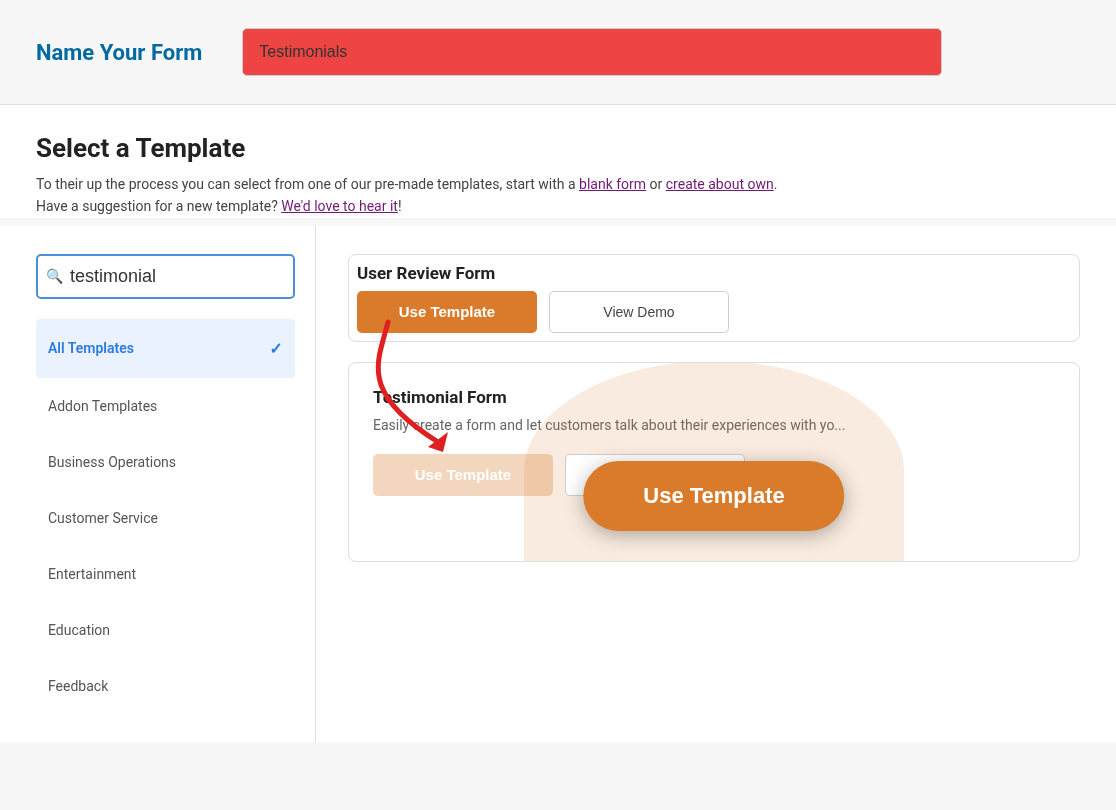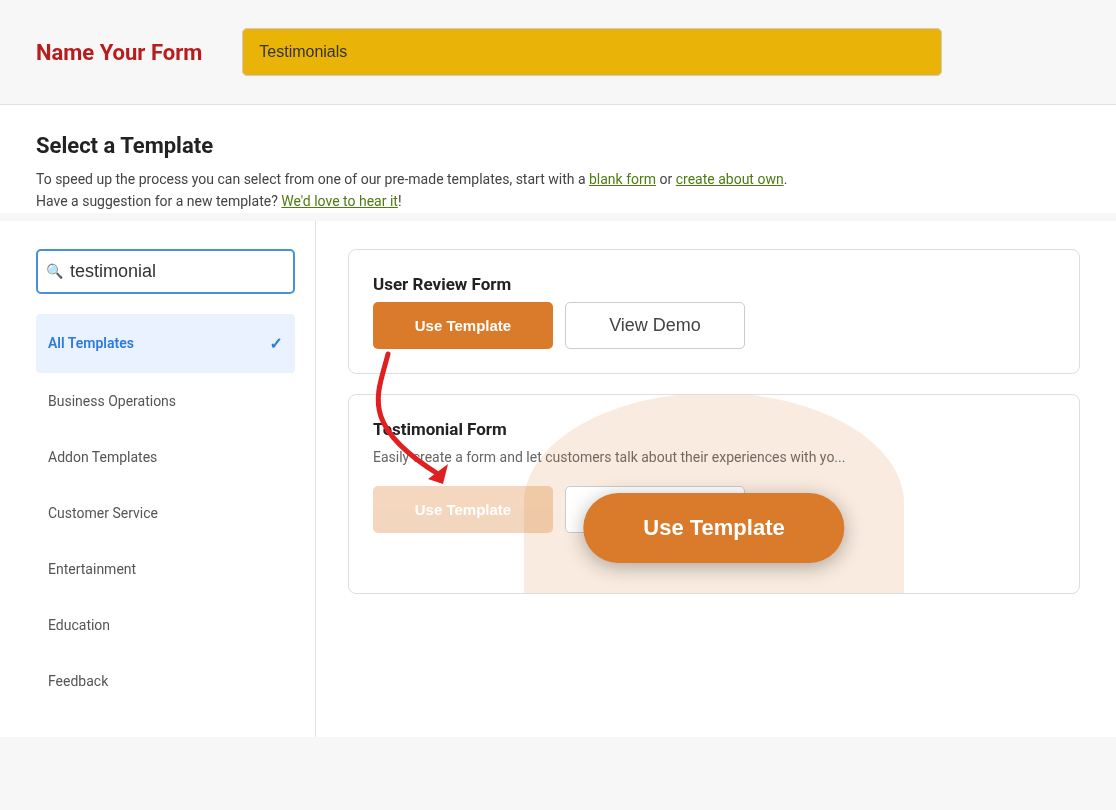--- a/index.html
+++ b/index.html
@@ -15,54 +15,54 @@
       background: #f7f7f7;
       padding: 28px 36px;
       display: flex;
       align-items: center;
       gap: 40px;
       border-bottom: 1px solid #e0e0e0;
     }
     .name-label {
       font-size: 22px;
       font-weight: 700;
-      color: #b91c1c;
+      color: #0369a1;
       white-space: nowrap;
     }
     .name-input {
       flex: 1;
       max-width: 700px;
       padding: 14px 16px;
       font-size: 16px;
       border: 1px solid #ccc;
       border-radius: 5px;
-      background: #eab308;
+      background: #ef4444;
       color: #333;
       outline: none;
     }
 
     
     .template-section {
       background: #fff;
       padding: 28px 36px 0 36px;
     }
     .template-section h2 {
-      font-size: 22px;
+      font-size: 26px;
       font-weight: 700;
       color: #222;
       margin-bottom: 10px;
     }
     .template-description {
       font-size: 14px;
       color: #444;
       line-height: 1.6;
       margin-bottom: 8px;
     }
     .template-description a {
-      color: #4d7c0f;
+      color: #701a75;
       text-decoration: underline;
     }
 
     
     .content-area {
       background: #fff;
       display: flex;
       padding: 0 36px;
       gap: 0;
       min-height: 500px;
@@ -126,21 +126,21 @@
       padding: 28px 0 28px 32px;
       display: flex;
       flex-direction: column;
       gap: 20px;
       overflow: hidden;
     }
 
     .template-card {
       border: 1px solid #ddd;
       border-radius: 8px;
-      padding: 24px;
+      padding: 8px;
       background: #fff;
     }
     .card-title {
       font-size: 17px;
       font-weight: 700;
       color: #222;
       margin-bottom: 8px;
     }
     .card-desc {
       font-size: 14px;
@@ -162,21 +162,21 @@
       font-weight: 600;
       cursor: pointer;
       min-width: 180px;
     }
     .btn-view-demo {
       background: #fff;
       color: #444;
       border: 1px solid #ccc;
       border-radius: 5px;
       padding: 12px 28px;
-      font-size: 18px;
+      font-size: 14px;
       font-weight: 500;
       cursor: pointer;
       min-width: 180px;
     }
     .template-card-partial {
       border: 1px solid #ddd;
       border-radius: 8px;
       padding: 24px;
       background: #fff;
       overflow: hidden;
@@ -239,43 +239,43 @@
 <body>
 
 <div class="name-section">
   <label class="name-label">Name Your Form</label>
   <input class="name-input" type="text" value="Testimonials" style="">
 </div>
 
 <div class="template-section">
   <h2>Select a Template</h2>
   <p class="template-description">
-    <span>To speed up the process you can select from one of our pre-made templates, start with a </span><a href="#">blank form</a><span> or </span><a href="#">create about own</a><span>.</span>
+    <span>To their up the process you can select from one of our pre-made templates, start with a </span><a href="#">blank form</a><span> or </span><a href="#">create about own</a><span>.</span>
     <br>
     <span>Have a suggestion for a new template? </span><a href="#">We'd love to hear it</a><span>!</span>
   </p>
 </div>
 
 <div class="content-area">
 
   <div class="sidebar">
     <div class="search-box">
       <span class="search-icon-wrap">🔍</span>
       <input class="search-input" type="text" value="testimonial" style="">
     </div>
     <ul class="category-list">
       <li class="category-item active">
         <span>All Templates</span>
         <span class="check-icon">✓</span>
       </li>
       <li class="category-item">
+        <span>Addon Templates</span>
+      </li>
+      <li class="category-item">
         <span>Business Operations</span>
-      </li>
-      <li class="category-item">
-        <span>Addon Templates</span>
       </li>
       <li class="category-item">
         <span>Customer Service</span>
       </li>
       <li class="category-item">
         <span>Entertainment</span>
       </li>
       <li class="category-item">
         <span>Education</span>
       </li>

